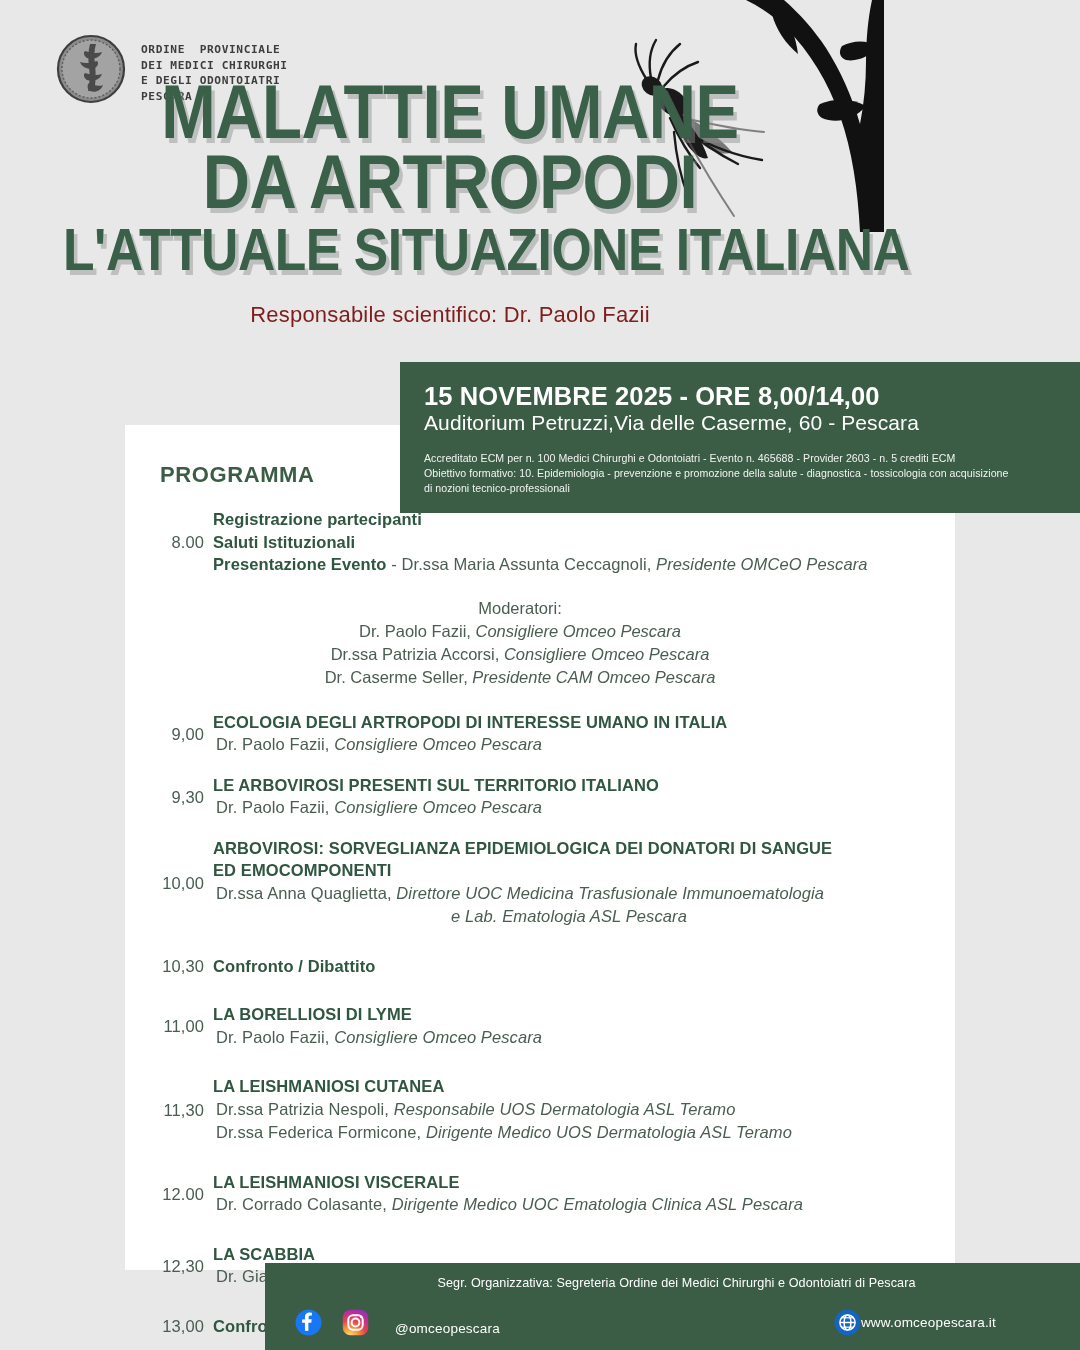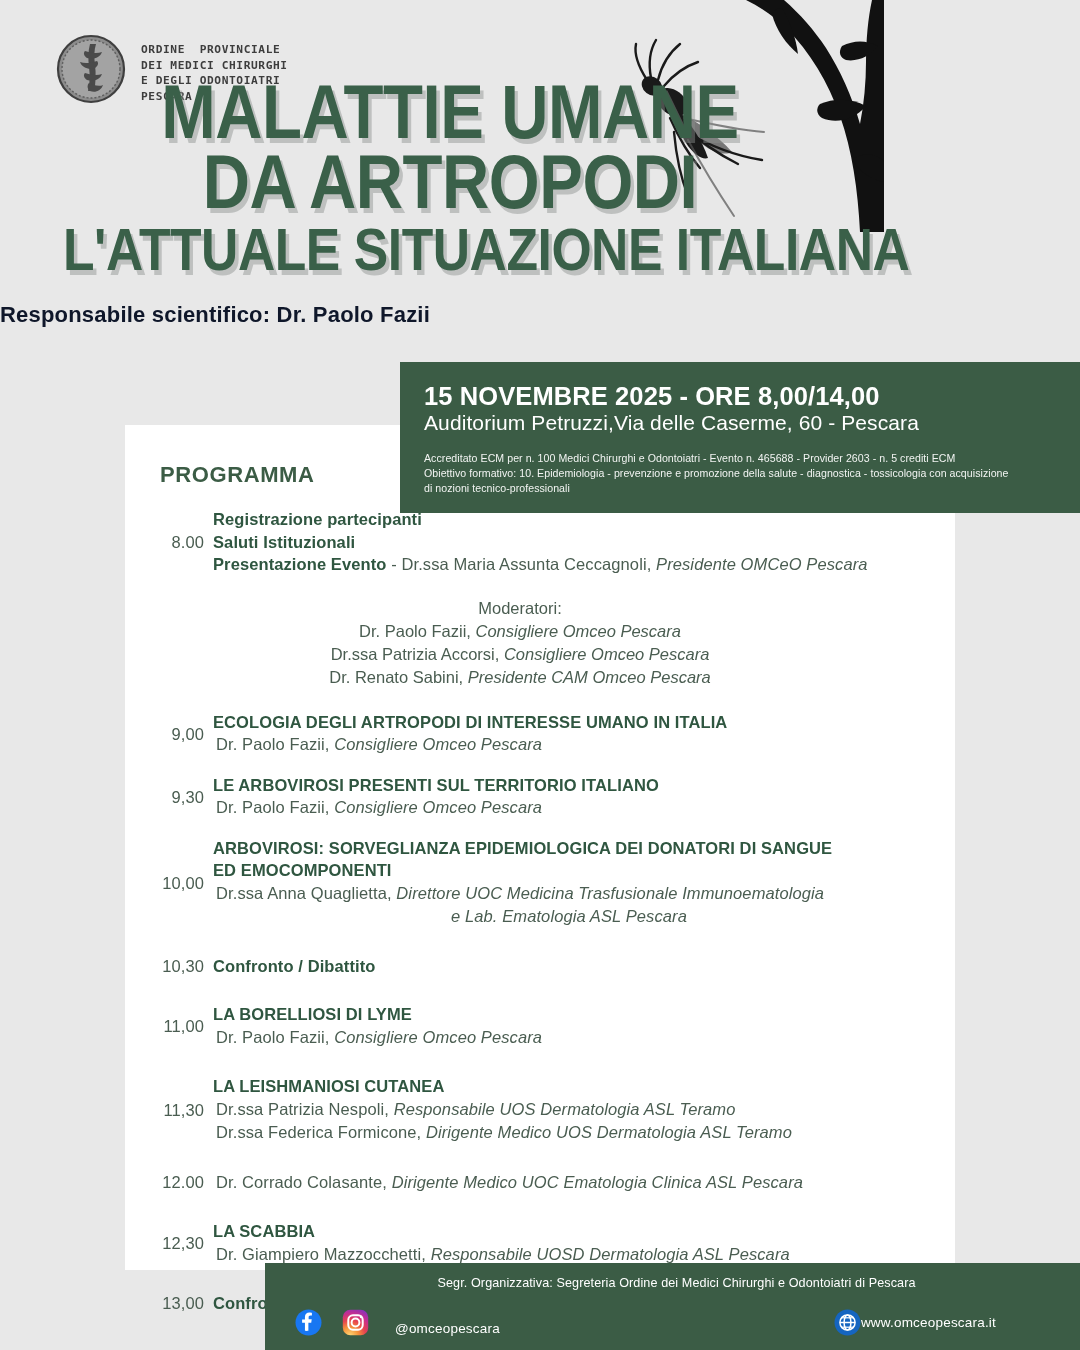--- a/index.html
+++ b/index.html
@@ -82,23 +82,24 @@
   }
   .title-l1 { font-size: 76px; }
   .title-l2 { font-size: 76px; margin-top: 2px; }
   .title-l3 { font-size: 60px; margin-top: 6px; }
 
   .subtitle {
     position: absolute;
     left: 0;
     top: 302px;
     width: 900px;
+    text-align: center;
     font-size: 22px;
-    color: #0f172a;
-    font-weight: 700;
+    color: #7f1d1d;
+    font-weight: 400;
     letter-spacing: 0.2px;
   }
 
   
   .info-box {
     position: absolute;
     left: 400px;
     top: 362px;
     width: 680px;
     padding: 20px 24px 18px 24px;
@@ -342,21 +343,21 @@
 
     <div class="moderators">
       <div>Moderatori:</div>
       <div>
         <span>Dr. Paolo Fazii, </span><span class="it">Consigliere Omceo Pescara</span>
       </div>
       <div>
         <span>Dr.ssa Patrizia Accorsi, </span><span class="it">Consigliere Omceo Pescara</span>
       </div>
       <div>
-        <span>Dr. Renato Sabini, </span><span class="it">Presidente CAM Omceo Pescara</span>
+        <span>Dr. Caserme Seller, </span><span class="it">Presidente CAM Omceo Pescara</span>
       </div>
     </div>
 
     <div class="slot">
       <div class="slot-time">9,00</div>
       <div class="slot-body">
         <div class="ln ttl">ECOLOGIA DEGLI ARTROPODI DI INTERESSE UMANO IN ITALIA</div>
         <div class="ln indent">
           <span class="spk">Dr. Paolo Fazii, </span><span class="spk it">Consigliere Omceo Pescara</span>
         </div>
@@ -413,20 +414,21 @@
         </div>
         <div class="ln indent">
           <span class="spk">Dr.ssa Federica Formicone, </span><span class="spk it">Dirigente Medico UOS Dermatologia ASL Teramo</span>
         </div>
       </div>
     </div>
 
     <div class="slot gap-lg">
       <div class="slot-time">12.00</div>
       <div class="slot-body">
+        <div class="ln ttl">LA LEISHMANIOSI VISCERALE</div>
         <div class="ln indent">
           <span class="spk">Dr. Corrado Colasante, </span><span class="spk it">Dirigente Medico UOC Ematologia Clinica ASL Pescara</span>
         </div>
       </div>
     </div>
 
     <div class="slot gap-lg">
       <div class="slot-time">12,30</div>
       <div class="slot-body">
         <div class="ln ttl">LA SCABBIA</div>

